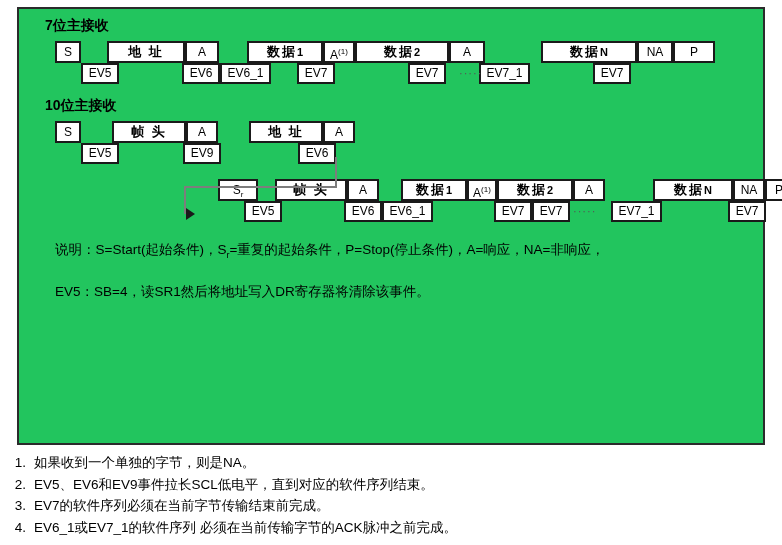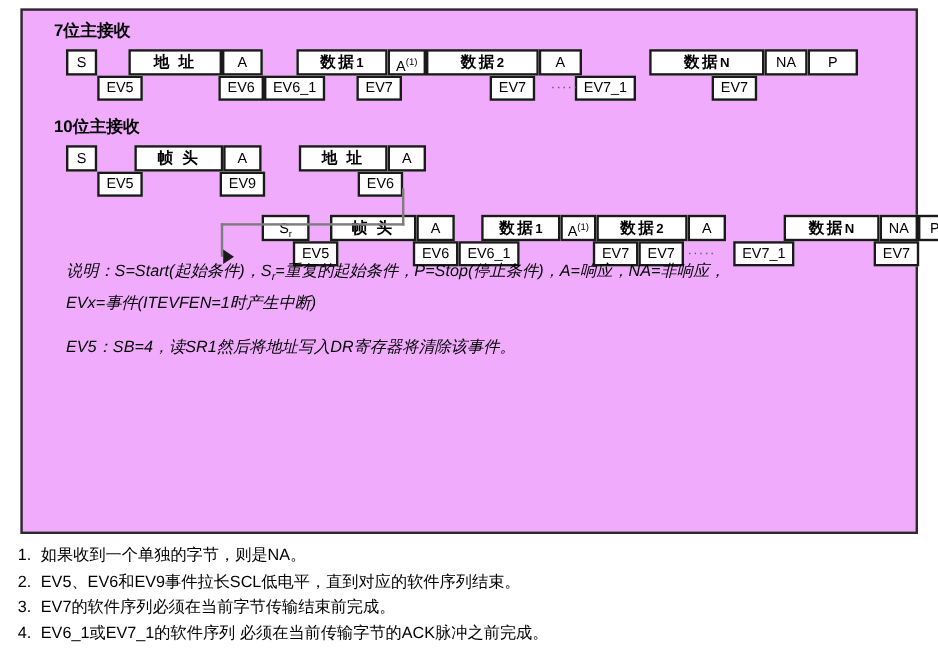--- a/index.html
+++ b/index.html
@@ -18,21 +18,21 @@
 
   
   .panel {
     position: absolute;
     left: 17px;
     top: 7px;
     width: 748px;
     height: 438px;
     border: 2px solid #2b2b2b;
     box-sizing: border-box;
-    background: #f0abfc;
+    background: #22c55e;
   }
 
   
   .diag-title {
     position: absolute;
     font-weight: bold;
     font-size: 14px;
     line-height: 16px;
     white-space: nowrap;
   }
@@ -94,25 +94,24 @@
     width: 0; height: 0;
     border-top: 6px solid transparent;
     border-bottom: 6px solid transparent;
     border-left: 9px solid #1a1a1a;
   }
 
   
   .legend {
     position: absolute;
     left: 36px;
-    top: 206px;
+    top: 230px;
     width: 700px;
     font-size: 13.5px;
     line-height: 21px;
-    font-style: italic;
   }
   .legend p {
     margin: 0 0 0 0;
   }
   .legend p.gap {
     margin-top: 15px;
   }
   .legend .sub {
     font-size: 9px;
     vertical-align: sub;
@@ -196,21 +195,20 @@
       <div class="ellipsis" style="left: 554px; top: 196px;">·····</div>
     </div>
 
   <div class="conn" style="left:316px; top:148px; width:2px; height:31px;"></div>
   <div class="conn" style="left:165px; top:177px; width:153px; height:2px;"></div>
   <div class="conn" style="left:165px; top:177px; width:2px; height:28px;"></div>
   <div class="conn-arrow" style="left:167px; top:199px;"></div>
 
   <div class="legend">
     <p><span>说明：S=Start(起始条件)，S</span><span class="sub">r</span><span>=重复的起始条件，P=Stop(停止条件)，A=响应，NA=非响应，</span></p>
-    <p>EVx=事件(ITEVFEN=1时产生中断)</p>
     <p class="gap">EV5：SB=4，读SR1然后将地址写入DR寄存器将清除该事件。</p>
   </div>
 </div>
 
 <div class="notes" id="notes-layer">
     <div class="note-row">
       <div class="note-num">1.</div>
       <div class="note-txt">如果收到一个单独的字节，则是NA。</div>
     </div>
     <div class="note-row">

